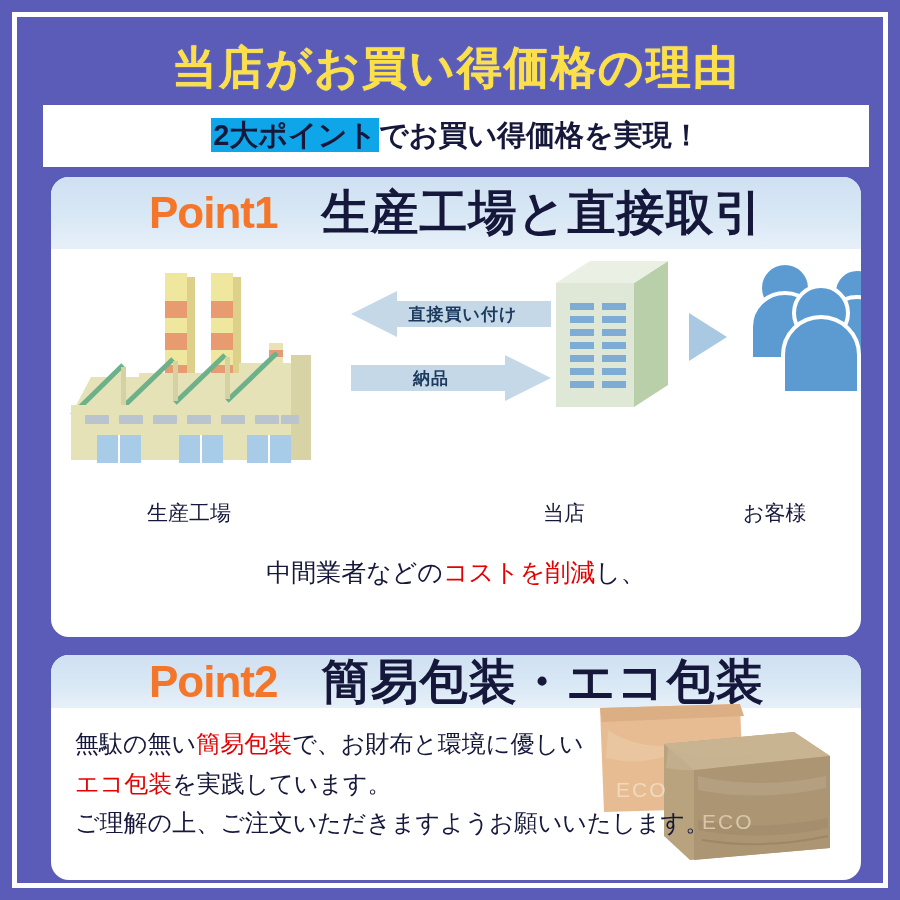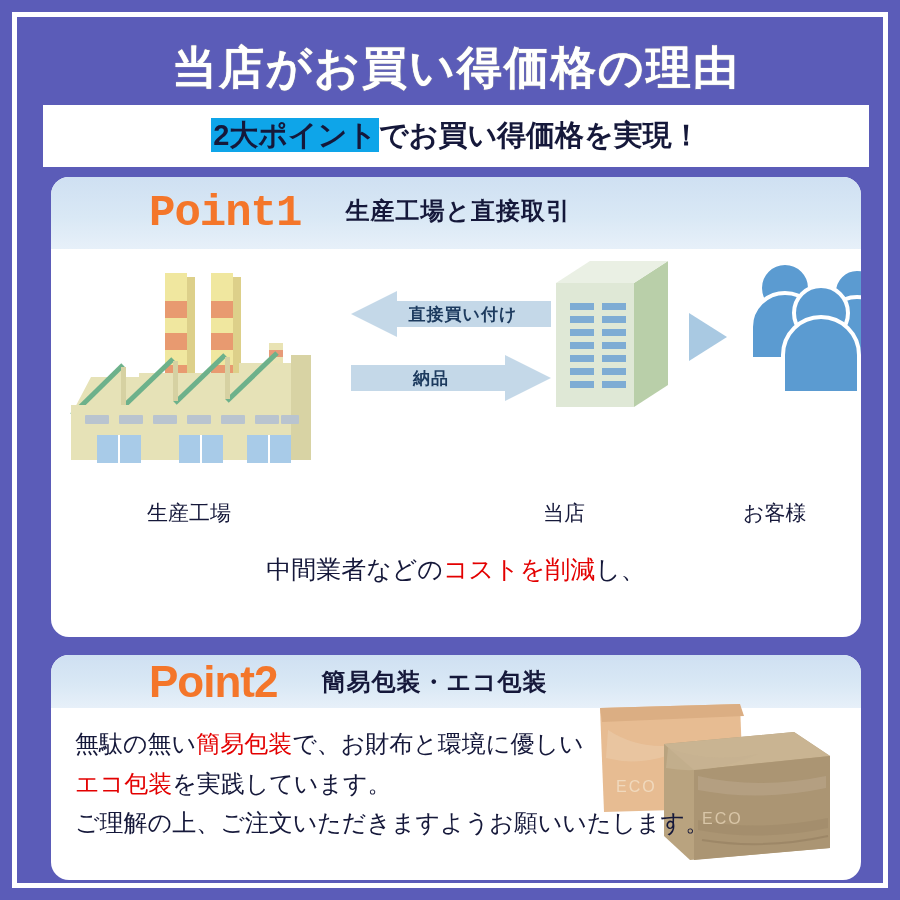--- a/index.html
+++ b/index.html
@@ -23,21 +23,21 @@
     position:absolute;left:0;top:0;width:878px;height:878px;
   }
 
   
   .title-band{
     position:absolute;left:26px;top:14px;width:826px;height:74px;
     background:#5b5cb8;
     display:flex;align-items:center;justify-content:center;
   }
   .title-text{
-    color:#ffffff;
+    color:#fde047;
     font-size:45px;font-weight:bold;letter-spacing:2px;
     white-space:nowrap;
     text-shadow:0 0 1px #f8f6a8;
   }
 
   
   .sub-band{
     position:absolute;left:26px;top:88px;width:826px;height:62px;
     background:#ffffff;
     display:flex;align-items:center;justify-content:center;
@@ -49,36 +49,36 @@
     background:#0ea5e9;padding:1px 2px;
   }
 
   
   .card{
     position:absolute;left:34px;width:810px;
     background:#ffffff;
     border-radius:18px;
     overflow:hidden;
   }
-  .card-1{top:160px;height:460px;font-family:Liberation Mono, monospace;}
+  .card-1{top:160px;height:460px;}
   .card-2{top:638px;height:225px;}
 
   .card-head{
     height:72px;width:100%;
     background:linear-gradient(180deg,#cfe0f2 0%,#d9e8f5 55%,#e7f0f9 100%);
     display:flex;align-items:center;
     box-sizing:border-box;padding-left:98px;
   }
   .card-2 .card-head{height:53px;}
   .point-label{
     color:#f4762a;font-size:44px;font-weight:bold;
     letter-spacing:-1px;margin-right:44px;line-height:1;
   }
   .point-title{
-    color:#15183a;font-size:24px;font-weight:bold;letter-spacing:1px;
+    color:#15183a;font-size:48px;font-weight:bold;letter-spacing:1px;
     line-height:1;white-space:nowrap;
   }
 
   
   .diagram{
     position:relative;height:250px;width:100%;
   }
   .factory{position:absolute;left:18px;top:6px;width:270px;height:215px;}
   .flow{position:absolute;left:300px;top:42px;width:200px;height:110px;}
   .arrow-row{position:relative;height:46px;}
@@ -116,21 +116,21 @@
     box-sizing:border-box;padding:16px 0 0 24px;
   }
   .card2-text{
     font-size:24px;color:#15183a;line-height:1.65;
     position:relative;z-index:3;
   }
   .pkg-wrap{
     position:absolute;right:28px;top:-8px;width:235px;height:165px;z-index:1;
   }
   .pkg-eco{
-    position:absolute;color:#f0d9bd;font-size:16px;letter-spacing:2px;
+    position:absolute;color:#f0d9bd;font-size:21px;letter-spacing:2px;
   }
   svg{display:block;overflow:visible;}
 </style>
 </head>
 <body>
 
 <div class="poster">
   <div class="inner-frame">
     <div class="stage">
 

